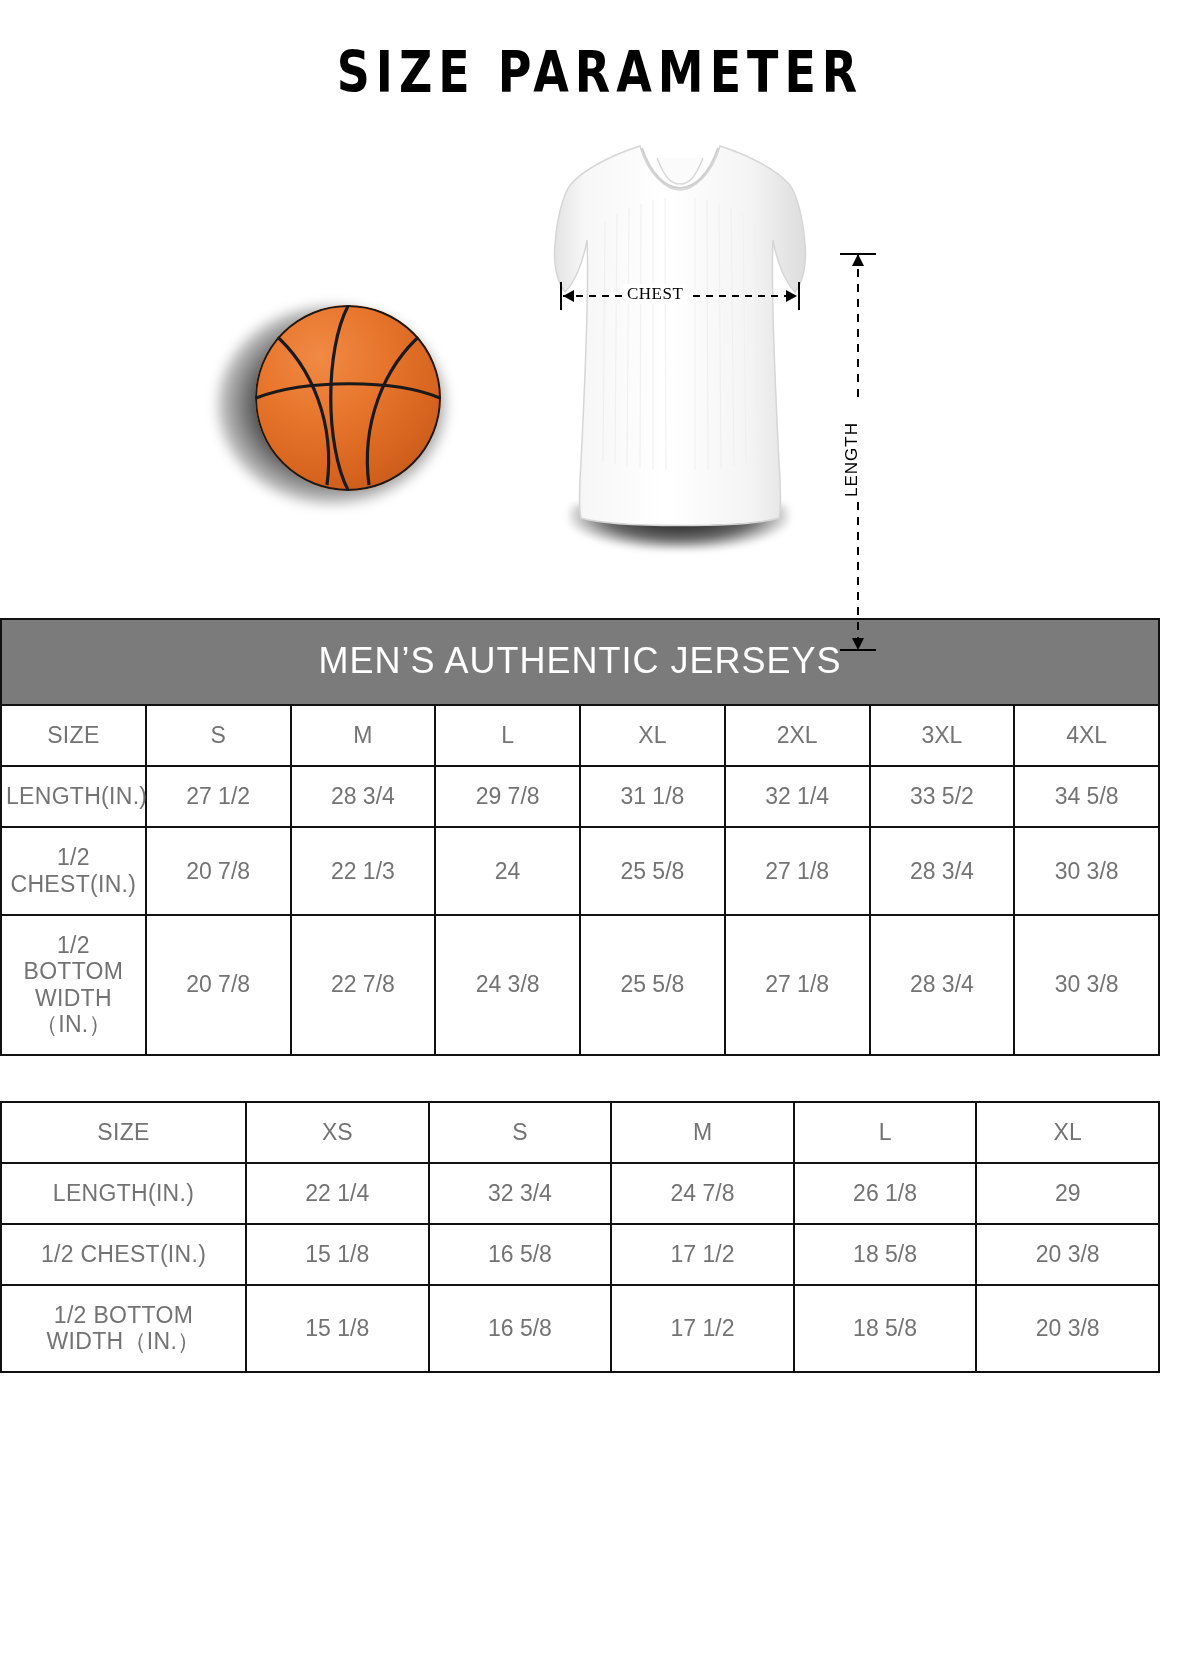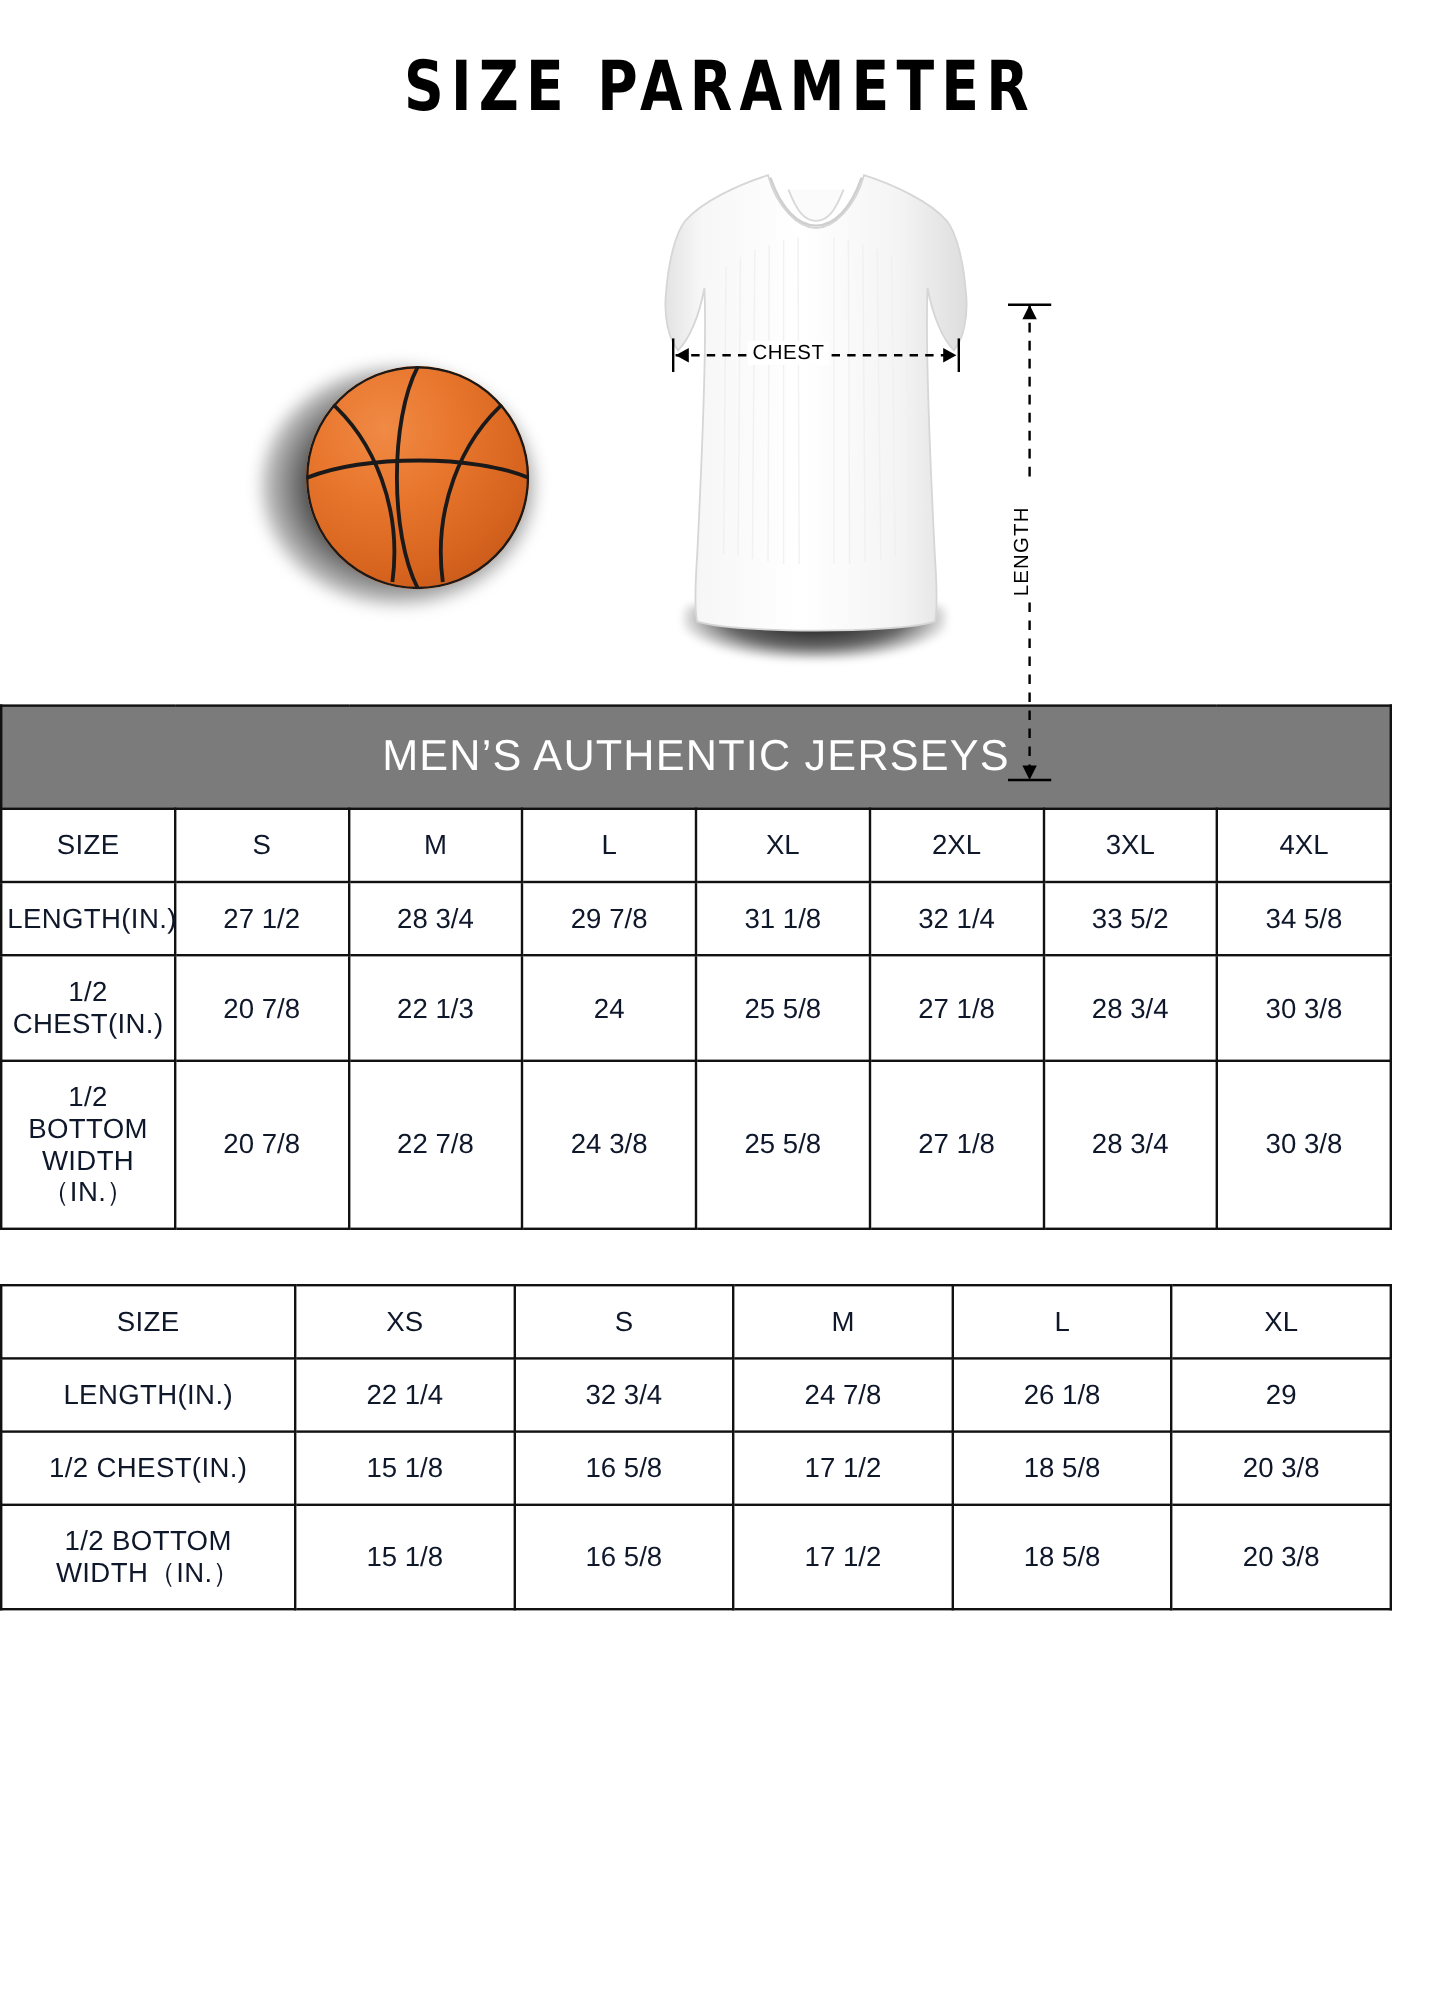--- a/index.html
+++ b/index.html
@@ -85,21 +85,21 @@
   .jersey-svg { position: absolute; left: 0; top: 0; }
 
   .chest-label {
     position: absolute;
     left: 0; top: 0;
     font-size: 17px;
     letter-spacing: 0.5px;
     color: #000;
     background: #fff;
     padding: 0 4px;
-    font-family: Liberation Sans, sans-serif;
+    font-family: Liberation Serif, serif;
   }
 
   
   .length-wrap {
     position: absolute;
     left: 830px;
     top: 120px;
     width: 90px;
     height: 400px;
   }
@@ -126,33 +126,33 @@
     letter-spacing: 1px;
     padding: 20px 0 22px 0;
     border: 2px solid #111;
   }
   table td, table th {
     border: 2px solid #111;
     text-align: center;
     font-size: 23px;
     font-weight: 400;
     padding: 16px 4px;
-    color: #0f172a;
+    color: #737373;
     background: #fff;
   }
   td.rowhead {
     font-size: 23px;
     letter-spacing: 0.3px;
   }
   td.rowhead.two-line {
     line-height: 1.15;
     font-size: 23px;
     border-radius: 14px;
   }
-  .men-table { margin-top: 5px; }
+  .men-table { margin-top: 36px; }
   .boy-table { margin-top: 45px; }
 </style>
 </head>
 <body>
 
 <h1 class="page-title">SIZE PARAMETER</h1>
 
 <div class="hero">
 
   <div class="ball-wrap">

